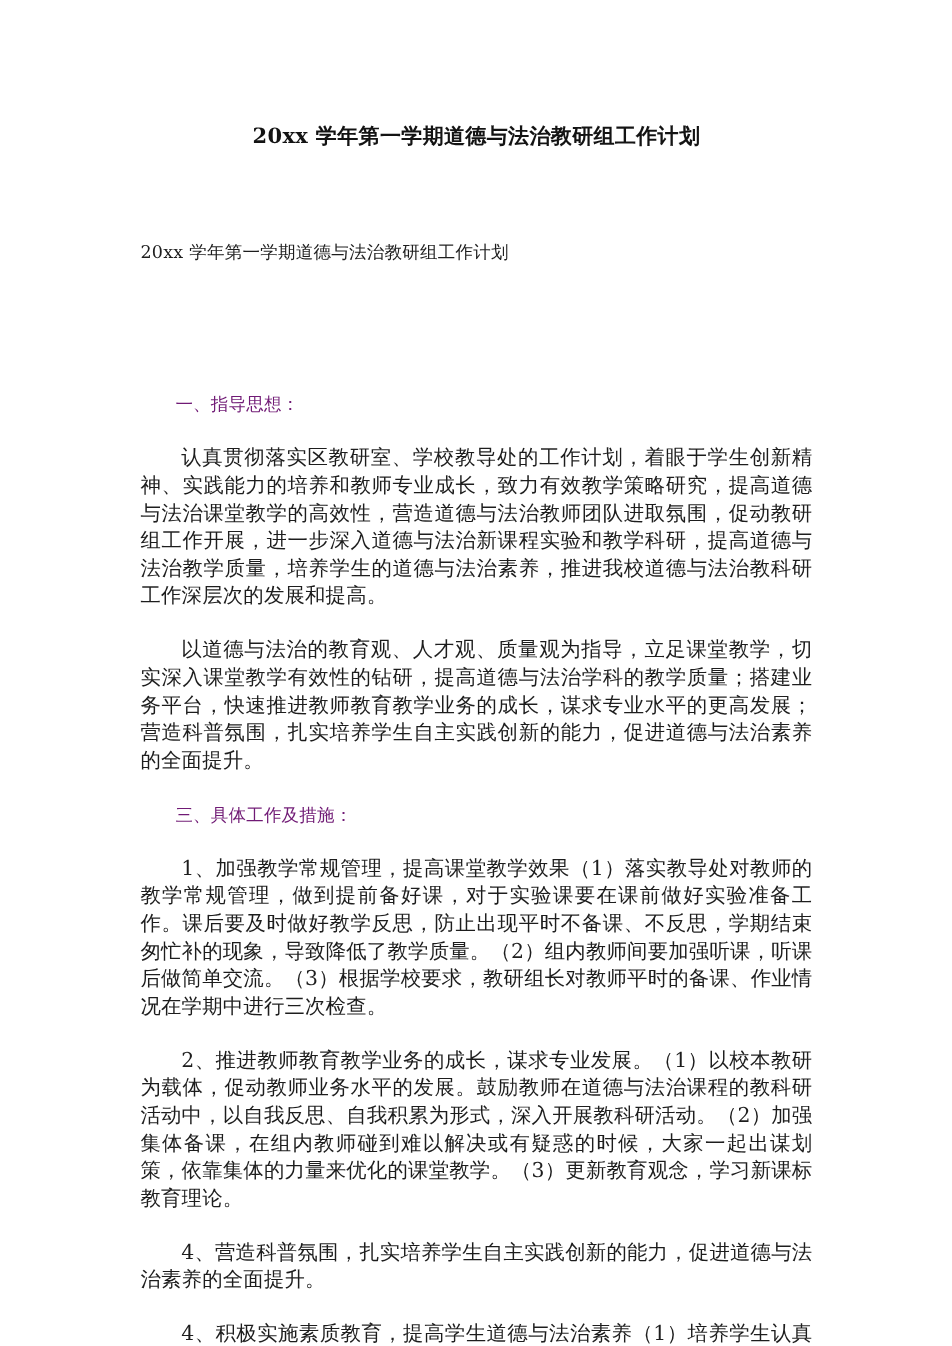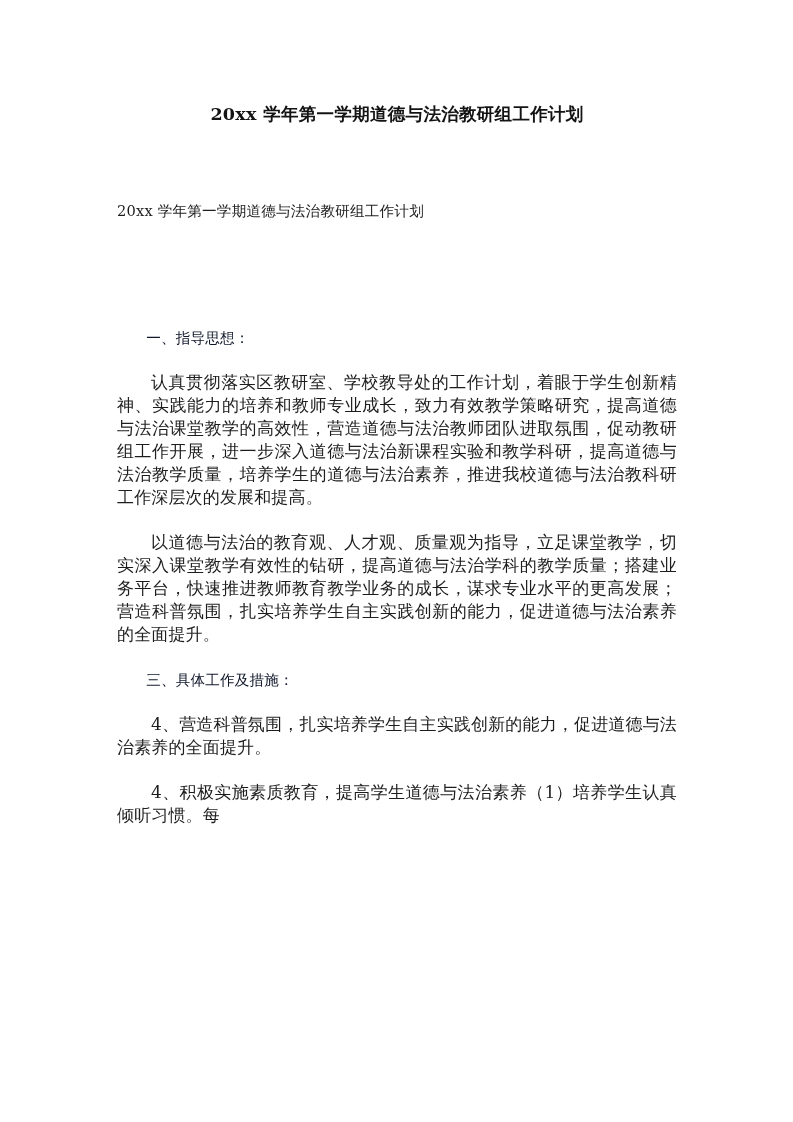--- a/index.html
+++ b/index.html
@@ -79,21 +79,21 @@
     letter-spacing: 0.15px;
     color: #1d1d1d;
     word-break: break-all;
   }
   p.heading {
     margin: 0 0 22px 0;
     font-size: 14.6px;
     line-height: 23px;
     text-indent: 2em;
     letter-spacing: 0.15px;
-    color: #0f172a;
+    color: #701a75;
     text-align: left;
   }
   p.para:last-child,
   p.heading:last-child { margin-bottom: 12px; }
 
   
   .clip-last {
     overflow: hidden;
   }
 </style>
@@ -106,19 +106,21 @@
 
     <h1 class="doc-title">20xx 学年第一学期道德与法治教研组工作计划</h1>
 
     <p class="doc-subtitle">20xx 学年第一学期道德与法治教研组工作计划</p>
 
     <div class="body-flow">
         <p class="heading">一、指导思想：</p>
         <p class="para">认真贯彻落实区教研室、学校教导处的工作计划，着眼于学生创新精神、实践能力的培养和教师专业成长，致力有效教学策略研究，提高道德与法治课堂教学的高效性，营造道德与法治教师团队进取氛围，促动教研组工作开展，进一步深入道德与法治新课程实验和教学科研，提高道德与法治教学质量，培养学生的道德与法治素养，推进我校道德与法治教科研工作深层次的发展和提高。</p>
         <p class="para">以道德与法治的教育观、人才观、质量观为指导，立足课堂教学，切实深入课堂教学有效性的钻研，提高道德与法治学科的教学质量；搭建业务平台，快速推进教师教育教学业务的成长，谋求专业水平的更高发展；营造科普氛围，扎实培养学生自主实践创新的能力，促进道德与法治素养的全面提升。</p>
         <p class="heading">三、具体工作及措施：</p>
+        <p class="para">1、加强教学常规管理，提高课堂教学效果（1）落实教导处对教师的教学常规管理，做到提前备好课，对于实验课要在课前做好实验准备工作。课后要及时做好教学反思，防止出现平时不备课、不反思，学期结束匆忙补的现象，导致降低了教学质量。（2）组内教师间要加强听课，听课后做简单交流。（3）根据学校要求，教研组长对教师平时的备课、作业情况在学期中进行三次检查。</p>
+        <p class="para">2、推进教师教育教学业务的成长，谋求专业发展。（1）以校本教研为载体，促动教师业务水平的发展。鼓励教师在道德与法治课程的教科研活动中，以自我反思、自我积累为形式，深入开展教科研活动。（2）加强集体备课，在组内教师碰到难以解决或有疑惑的时候，大家一起出谋划策，依靠集体的力量来优化的课堂教学。（3）更新教育观念，学习新课标教育理论。</p>
         <p class="para">4、营造科普氛围，扎实培养学生自主实践创新的能力，促进道德与法治素养的全面提升。</p>
         <p class="para clip-last">4、积极实施素质教育，提高学生道德与法治素养（1）培养学生认真倾听习惯。每</p>
       </div>
 
   </div>
 
 </div>
 
 </body></html>

